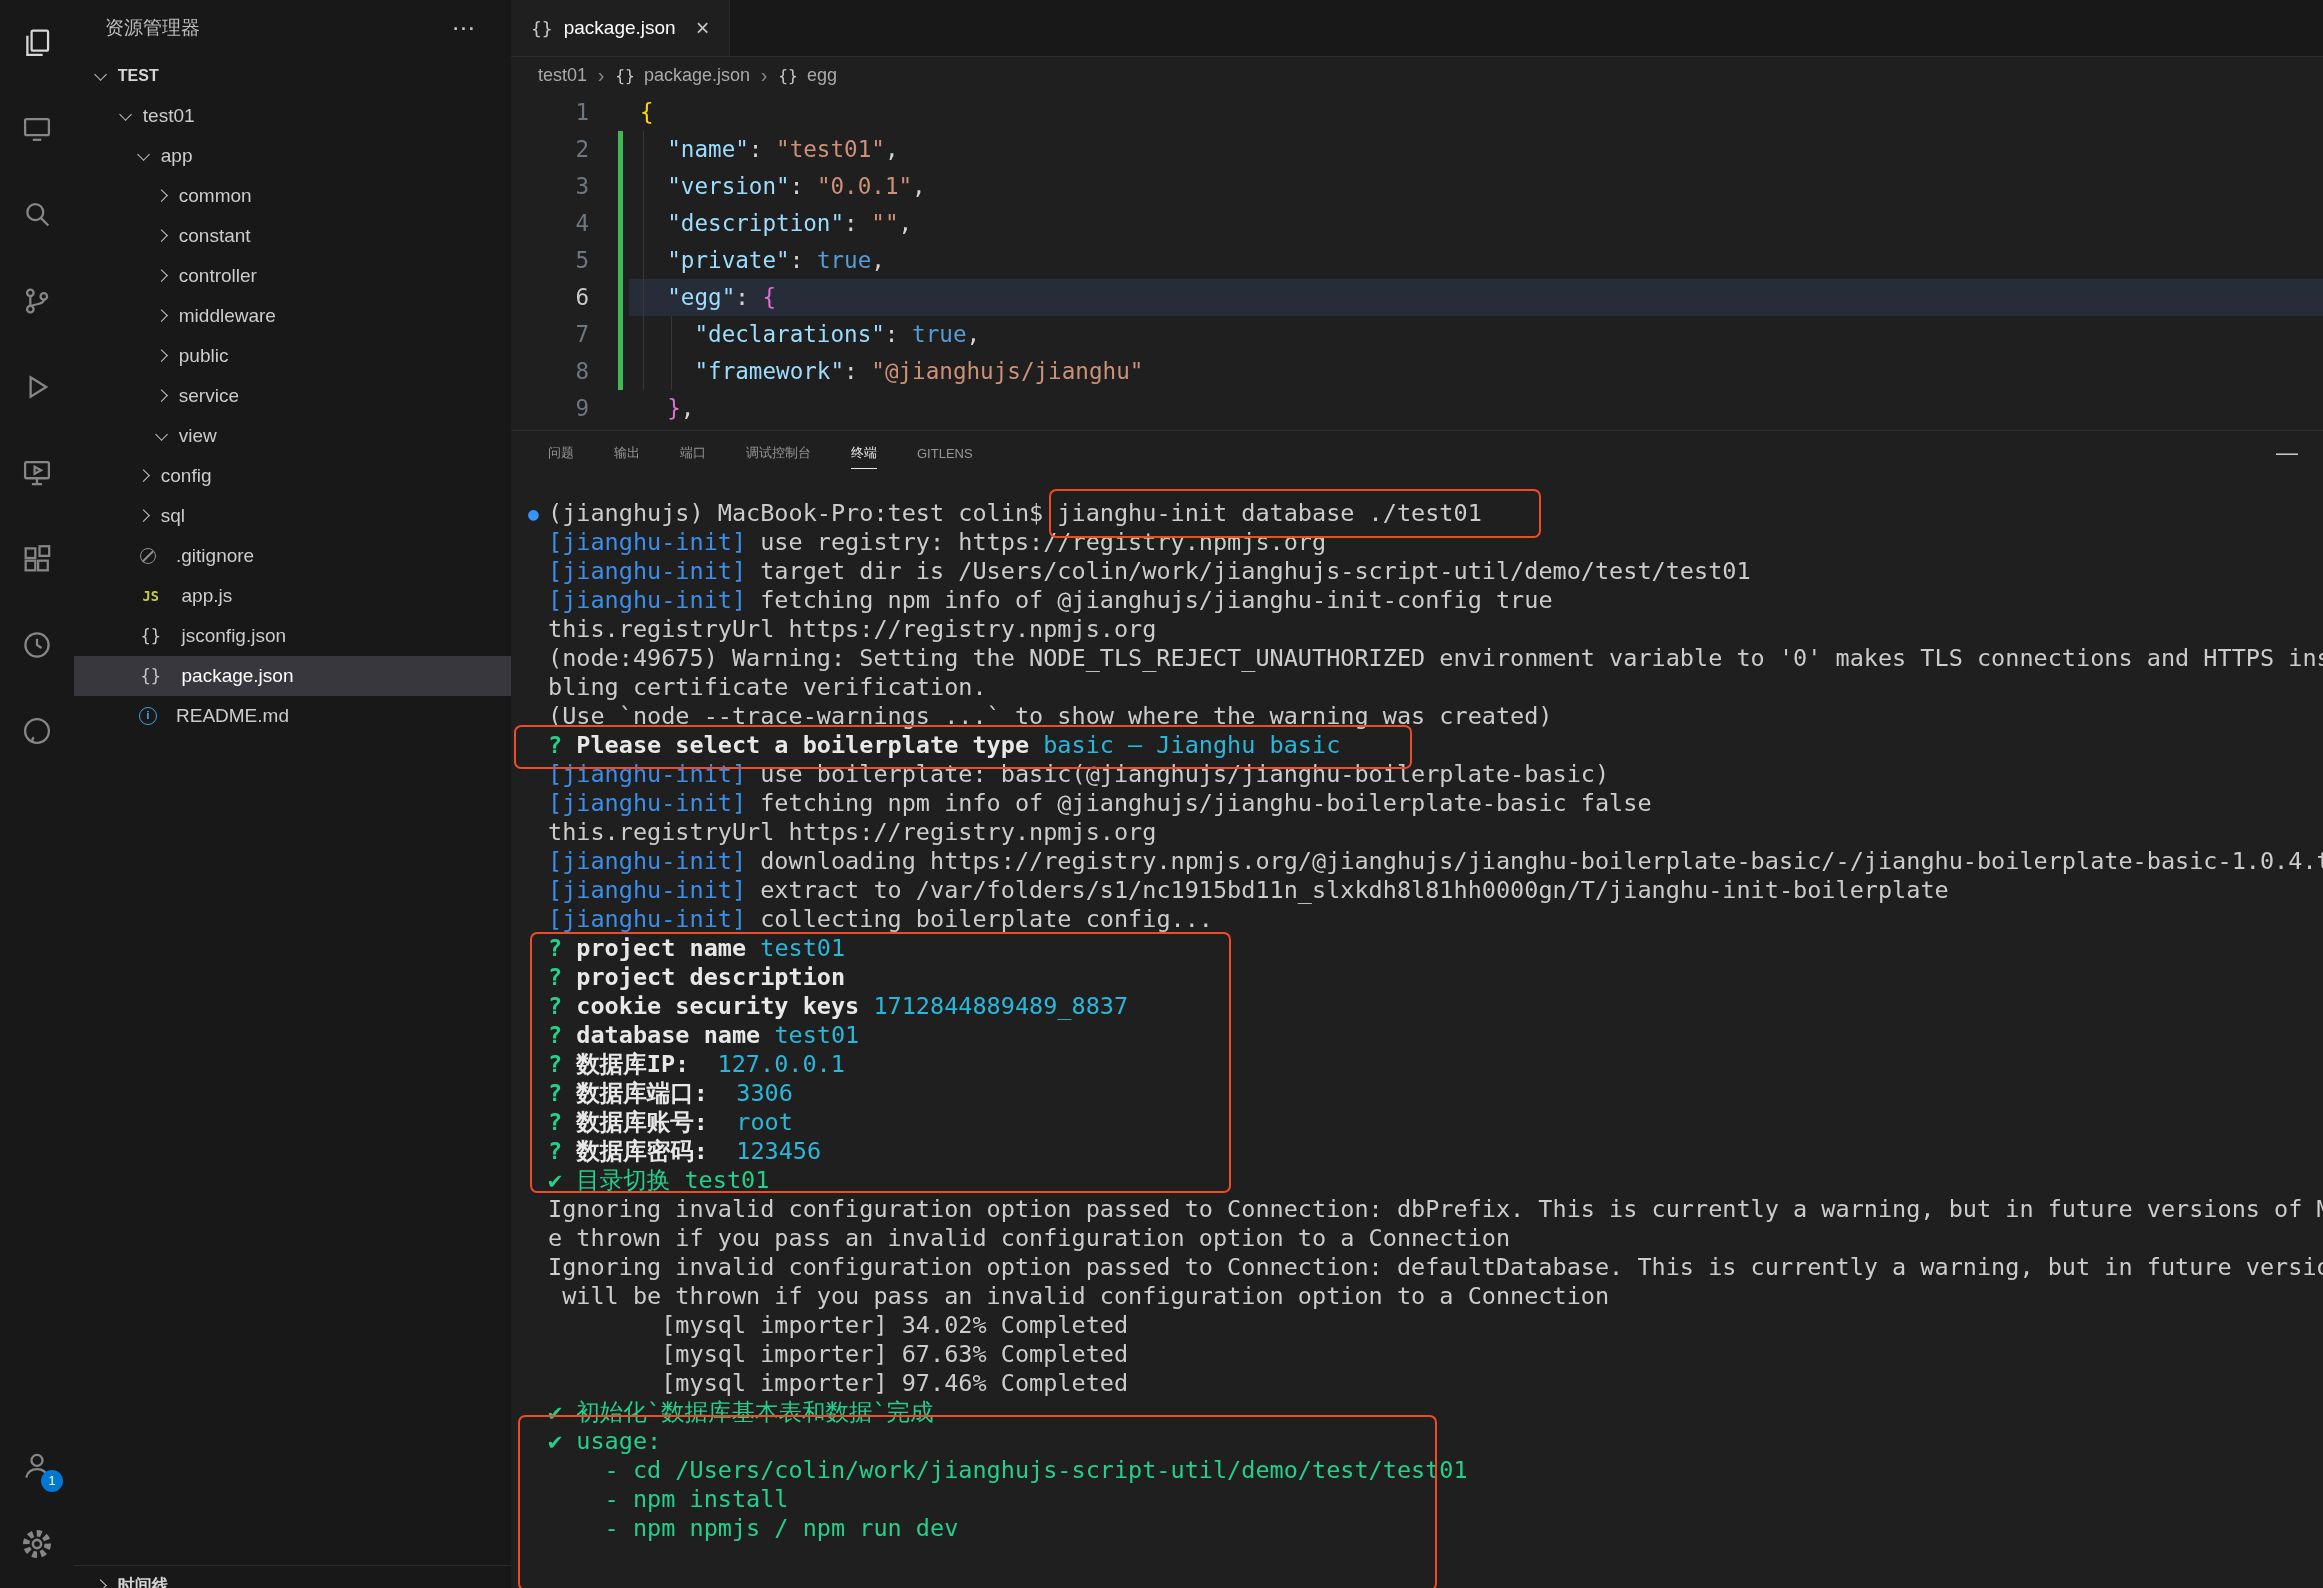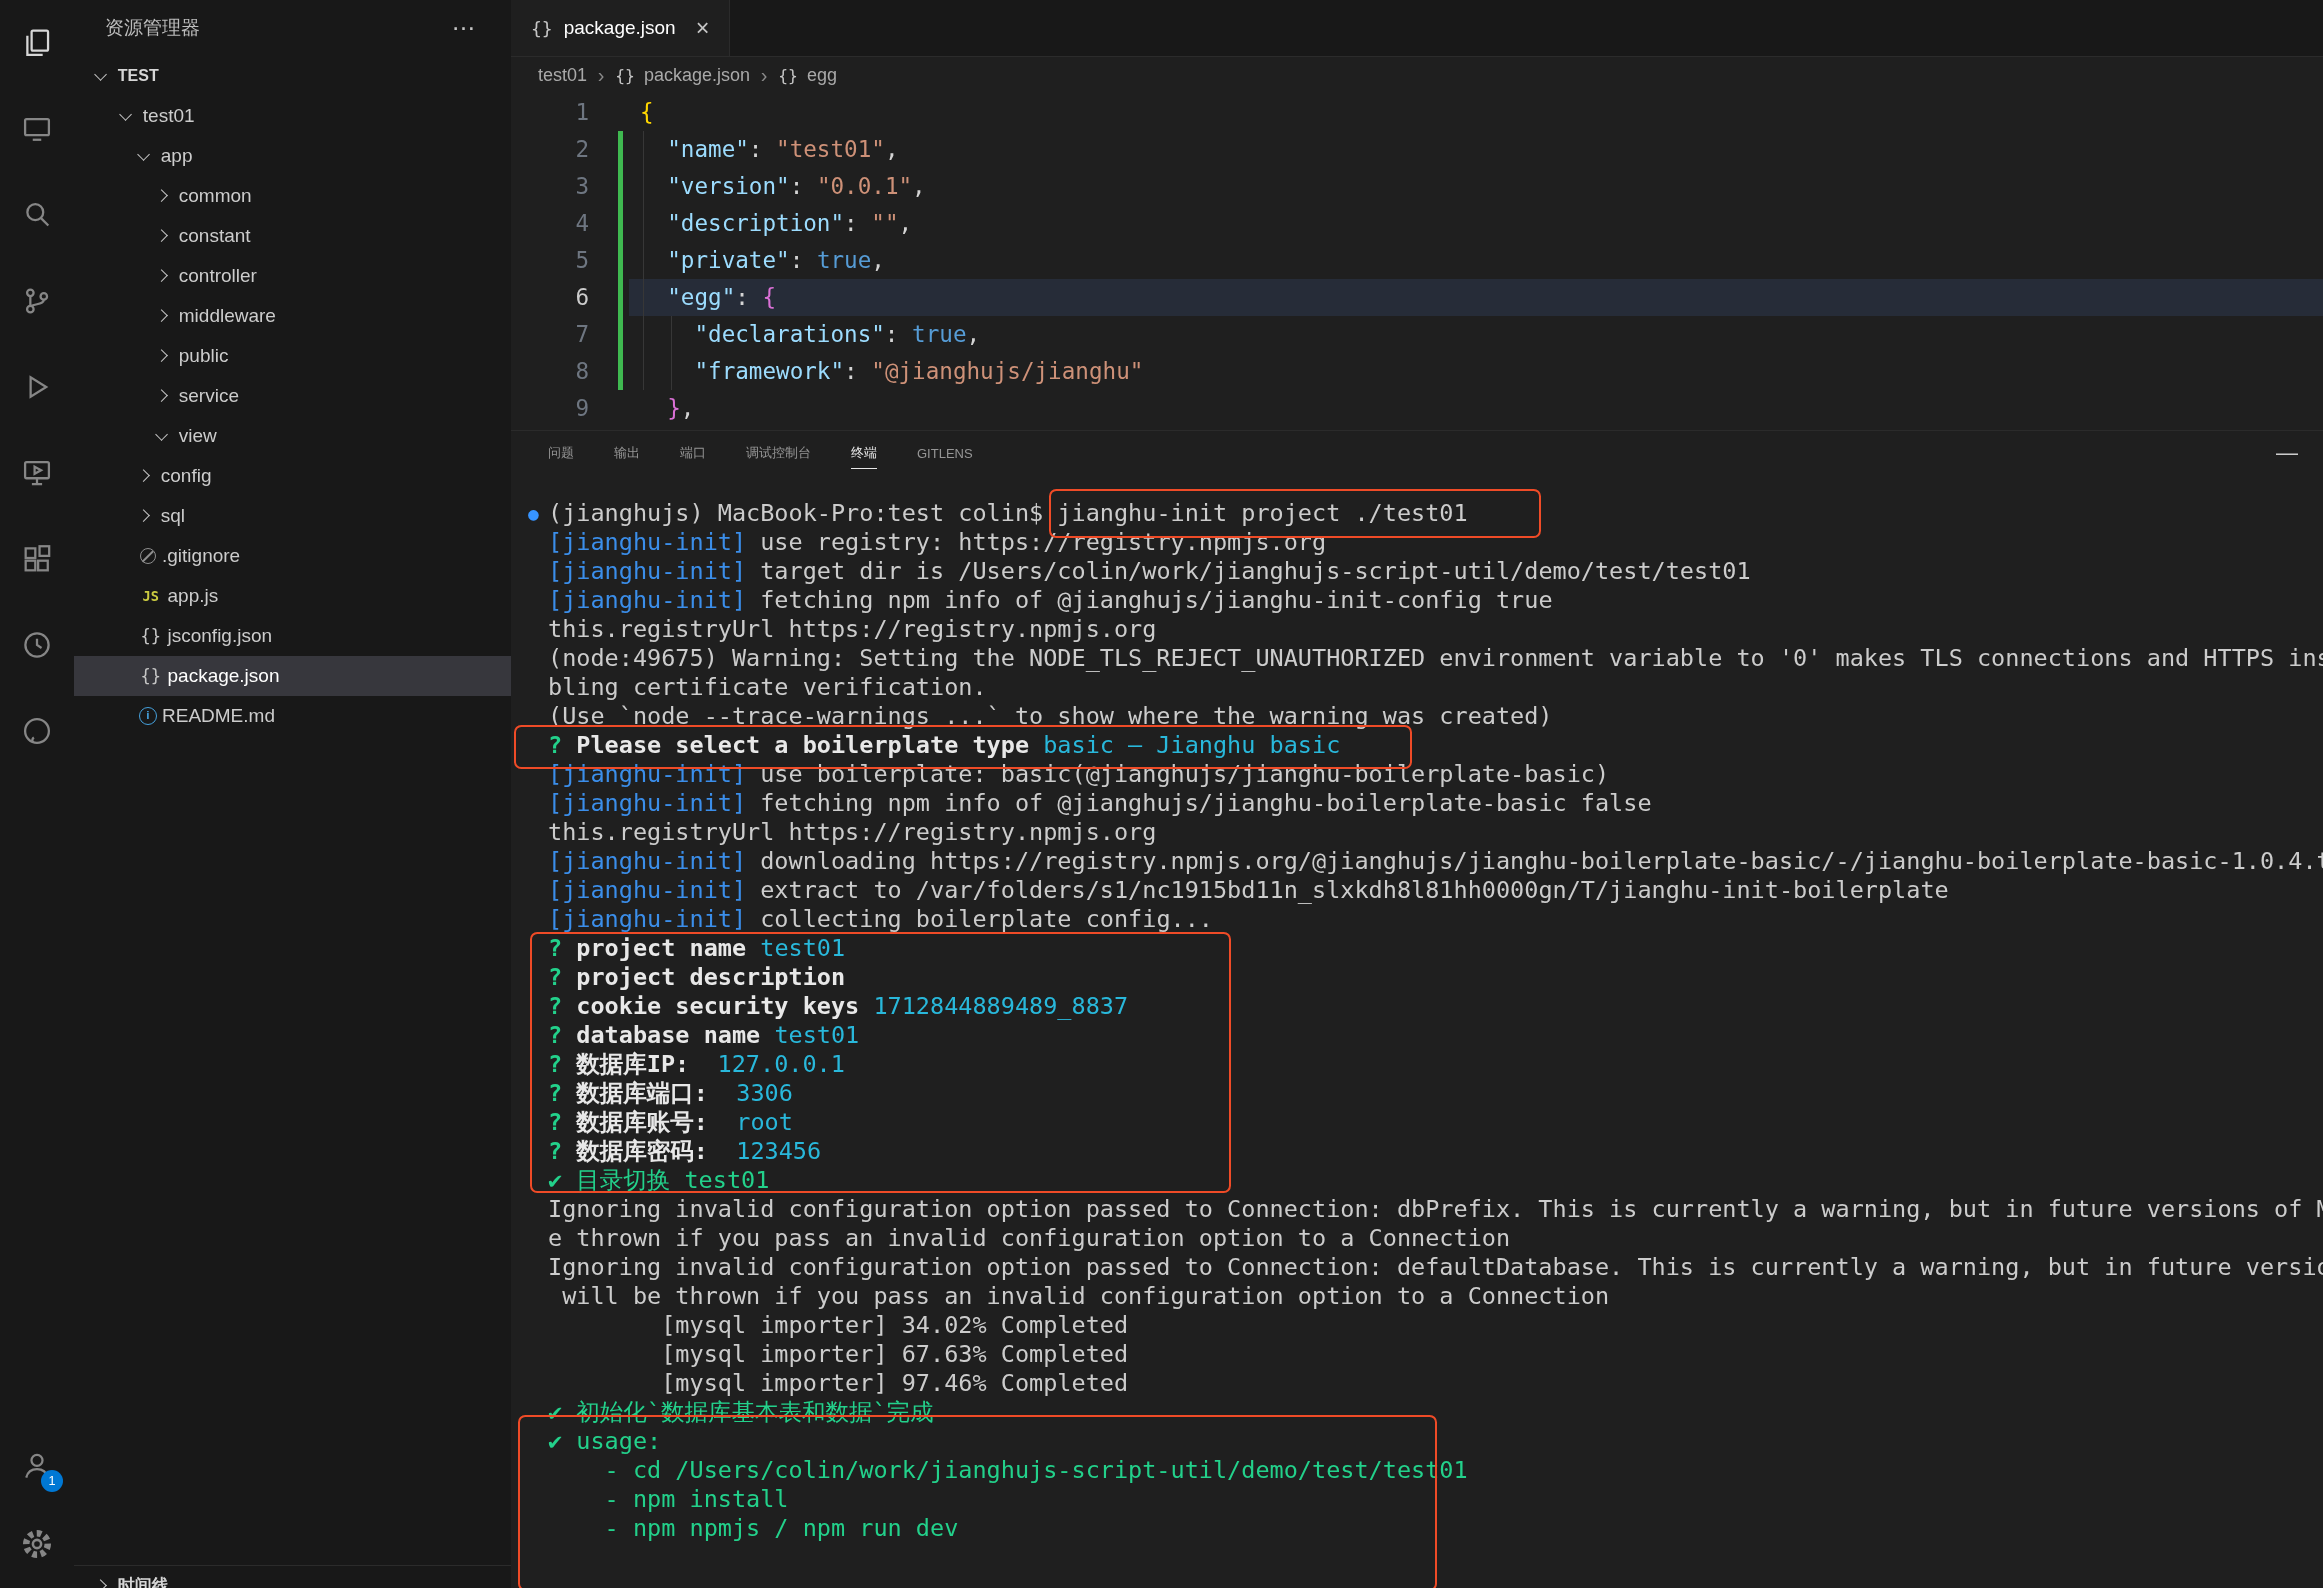--- a/index.html
+++ b/index.html
@@ -16,21 +16,21 @@
 
   
   .sidebar{position:absolute;left:74px;top:0;width:437px;height:100%;background:#181818;border-right:0.9px solid #2b2b2b;color:#cccccc;overflow:hidden;}
   .sb-header{height:56px;display:flex;align-items:center;justify-content:space-between;padding:0 34px 0 31px;font-size:19px;color:#bcbcbc;}
   .more{font-size:23.5px;color:#c5c5c5;letter-spacing:1.8px;}
   .sb-section{height:40px;display:flex;align-items:center;padding-left:22px;font-weight:bold;font-size:16px;color:#d6d6d6;}
   .chev{display:inline-block;width:8.1px;height:8.1px;border-right:1.8px solid #c5c5c5;border-bottom:1.8px solid #c5c5c5;transform:rotate(-45deg);margin-right:12.7px;flex:none;}
   .chev.down{transform:rotate(45deg);margin-top:-3.6px;}
   .tree-row{height:40px;display:flex;align-items:center;font-size:19px;white-space:nowrap;cursor:pointer;}
   .tree-row.selected{background:#37373d;color:#ffffff;}
-  .ficon{width:23.5px;margin-right:5px;flex:none;display:inline-flex;align-items:center;justify-content:center;}
+  .ficon{width:23.5px;margin-right:19px;flex:none;display:inline-flex;align-items:center;justify-content:center;}
   .icon-js{color:#cbcb41;font-weight:bold;font-size:13.6px;font-family:"DejaVu Sans Mono",monospace;}
   .icon-braces{color:#c5c5c5;font-size:17px;font-family:"DejaVu Sans Mono",monospace;}
   .icon-info{width:18px;height:18px;border:1.8px solid #45a1dd;border-radius:50%;color:#45a1dd;font-size:11.8px;line-height:15.4px;text-align:center;font-weight:bold;box-sizing:border-box;}
   .icon-ignore{position:relative;width:18px;height:18px;}
   .icon-ignore::before{content:"";position:absolute;inset:0.9px;border:1.8px solid #8f8f8f;border-radius:50%;}
   .icon-ignore::after{content:"";position:absolute;left:8.1px;top:1.8px;width:1.8px;height:14.5px;background:#8f8f8f;transform:rotate(45deg);}
   .sb-timeline{position:absolute;left:0;right:0;top:calc(100% - 23.5px);height:40px;border-top:0.9px solid #2b2b2b;display:flex;align-items:center;padding-left:22px;font-weight:bold;font-size:17px;color:#d6d6d6;background:#181818;}
 
   
   .editor-area{position:absolute;left:511px;top:0;right:0;bottom:0;background:#1f1f1f;}
@@ -268,21 +268,21 @@
           <div class="panel-tab">问题</div>
           <div class="panel-tab">输出</div>
           <div class="panel-tab">端口</div>
           <div class="panel-tab">调试控制台</div>
           <div class="panel-tab active">终端</div>
           <div class="panel-tab">GITLENS</div>
         </div>
       <span class="panel-min">—</span>
       <div class="terminal">
         <div class="t-lines">
-            <div class="t-line"><span class="ts-dot">●</span><span class="ts-p">(jianghujs) MacBook-Pro:test colin$ </span><span class="ts-p">jianghu-init project ./test01</span></div>
+            <div class="t-line"><span class="ts-dot">●</span><span class="ts-p">(jianghujs) MacBook-Pro:test colin$ </span><span class="ts-p">jianghu-init database ./test01</span></div>
             <div class="t-line"><span class="ts-tag">[jianghu-init]</span><span class="ts-p"> use registry: https://registry.npmjs.org</span></div>
             <div class="t-line"><span class="ts-tag">[jianghu-init]</span><span class="ts-p"> target dir is /Users/colin/work/jianghujs-script-util/demo/test/test01</span></div>
             <div class="t-line"><span class="ts-tag">[jianghu-init]</span><span class="ts-p"> fetching npm info of @jianghujs/jianghu-init-config true</span></div>
             <div class="t-line"><span class="ts-p">this.registryUrl https://registry.npmjs.org</span></div>
             <div class="t-line"><span class="ts-p">(node:49675) Warning: Setting the NODE_TLS_REJECT_UNAUTHORIZED environment variable to '0' makes TLS connections and HTTPS insecure by disa</span></div>
             <div class="t-line"><span class="ts-p">bling certificate verification.</span></div>
             <div class="t-line"><span class="ts-p">(Use `node --trace-warnings ...` to show where the warning was created)</span></div>
             <div class="t-line"><span class="ts-q">? </span><span class="ts-b">Please select a boilerplate type </span><span class="ts-cy">basic — Jianghu basic</span></div>
             <div class="t-line"><span class="ts-tag">[jianghu-init]</span><span class="ts-p"> use boilerplate: basic(@jianghujs/jianghu-boilerplate-basic)</span></div>
             <div class="t-line"><span class="ts-tag">[jianghu-init]</span><span class="ts-p"> fetching npm info of @jianghujs/jianghu-boilerplate-basic false</span></div>

